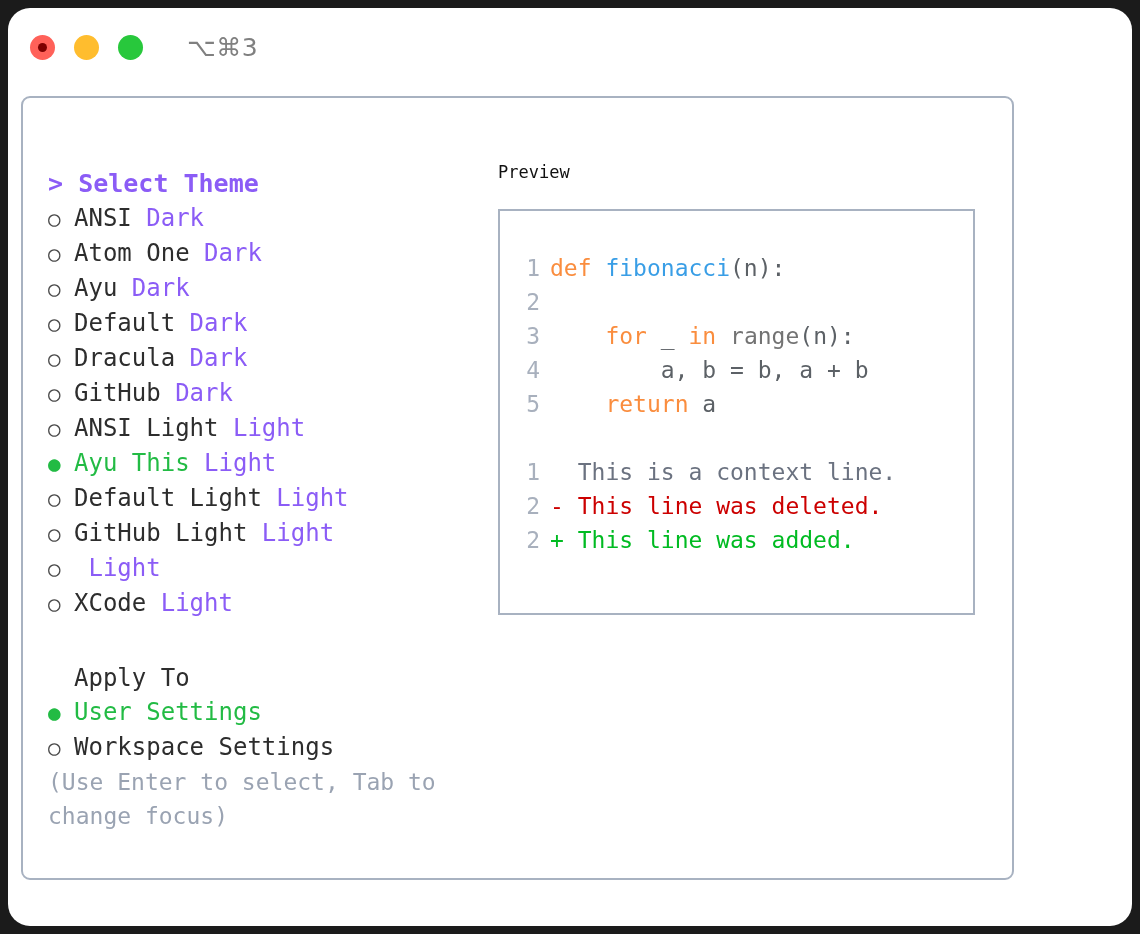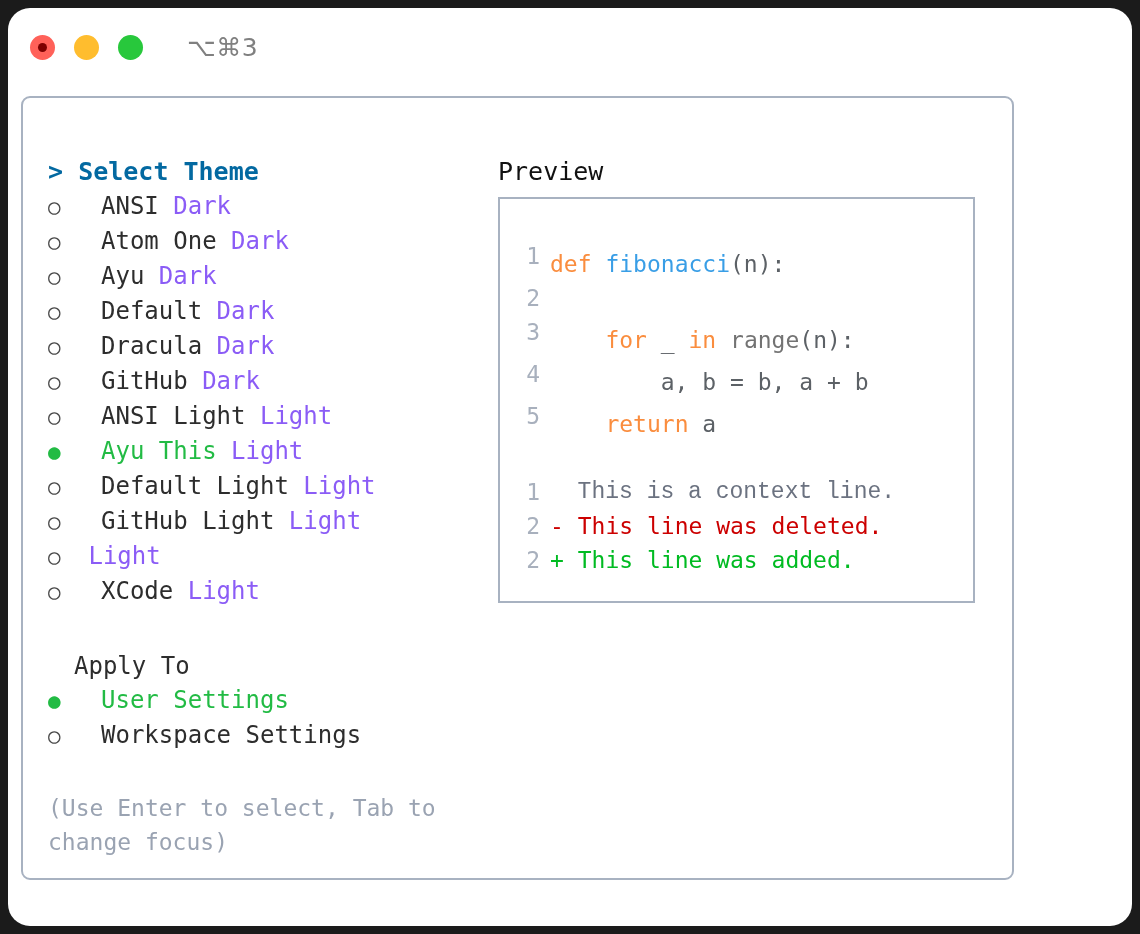--- a/index.html
+++ b/index.html
@@ -103,77 +103,77 @@
   
   .col-left {
     width: 462px;
     padding: 57px 0 0 25px;
     box-sizing: border-box;
   }
 
   .section-head {
     font-size: 25px;
     font-weight: bold;
-    color: #0369a1;
-    line-height: 34px;
-    white-space: pre;
-    font-family: "DejaVu Sans Mono", "Liberation Mono", monospace;
+    color: #8b5cf6;
+    line-height: 34px;
+    white-space: pre;
+    font-family: "DejaVu Sans Mono", "Liberation Mono", monospace;
+    margin-top: 12px;
   }
   .section-head .caret { font-weight: bold; }
 
   .opt-row {
     display: flex;
     align-items: baseline;
     line-height: 34px;
     font-size: 24px;
     white-space: pre;
     font-family: "DejaVu Sans Mono", "Liberation Mono", monospace;
   }
   .bullet {
     width: 26px;
     flex: none;
     font-size: 21px;
     color: #4a4a4a;
     line-height: 34px;
   }
   .bullet.on { color: #22bb44; }
-  .opt-label { color: #2d2d2d; margin-left: 27px; }
+  .opt-label { color: #2d2d2d; }
   .opt-row.selected .opt-label { color: #22bb44; }
   .opt-badge { color: #8b5cf6; }
 
   .group-gap { height: 40px; }
 
   .plain-head {
     font-size: 24px;
     color: #2d2d2d;
     line-height: 34px;
     padding-left: 26px;
     white-space: pre;
   }
 
   .hint {
-    margin-top: 38px;
     font-size: 23px;
     line-height: 34px;
     color: #9aa3b2;
     width: 410px;
     white-space: pre-wrap;
   }
 
   
   .col-right {
     flex: 1;
     padding: 57px 0 0 13px;
     box-sizing: border-box;
   }
   .preview-head {
-    font-size: 25px;
+    font-size: 17px;
     color: #111111;
     line-height: 34px;
-    margin-bottom: 8px;
+    margin-bottom: 20px;
     white-space: pre;
   }
   .preview-box {
     width: 477px;
     height: 406px;
     border: 2px solid #a8b2c1;
     box-sizing: border-box;
     padding: 40px 0 0 16px;
     background: #ffffff;
   }
@@ -186,30 +186,30 @@
     font-family: "DejaVu Sans Mono", "Liberation Mono", monospace;
   }
   .lnum {
     width: 34px;
     flex: none;
     text-align: right;
     color: #a8b0bd;
     padding-right: 10px;
     box-sizing: border-box;
   }
-  .ctext { white-space: pre; margin-top: 8px; }
+  .ctext { white-space: pre; }
 
   .tok-kw   { color: #fa8d3e; }
   .tok-fn   { color: #399ee6; }
   .tok-num  { color: #a37acc; }
   .tok-call { color: #737373; }
   .tok-pl   { color: #5c6166; }
 
   .diff-gap { height: 34px; }
-  .diff-ctx { color: #6b7280; font-family: Liberation Mono, monospace; }
+  .diff-ctx { color: #6b7280; }
   .diff-del { color: #cc0000; }
   .diff-add { color: #00bb22; }
 </style>
 </head>
 <body>
 
 <div class="page">
   <div class="window">
 
     <div class="titlebar">

